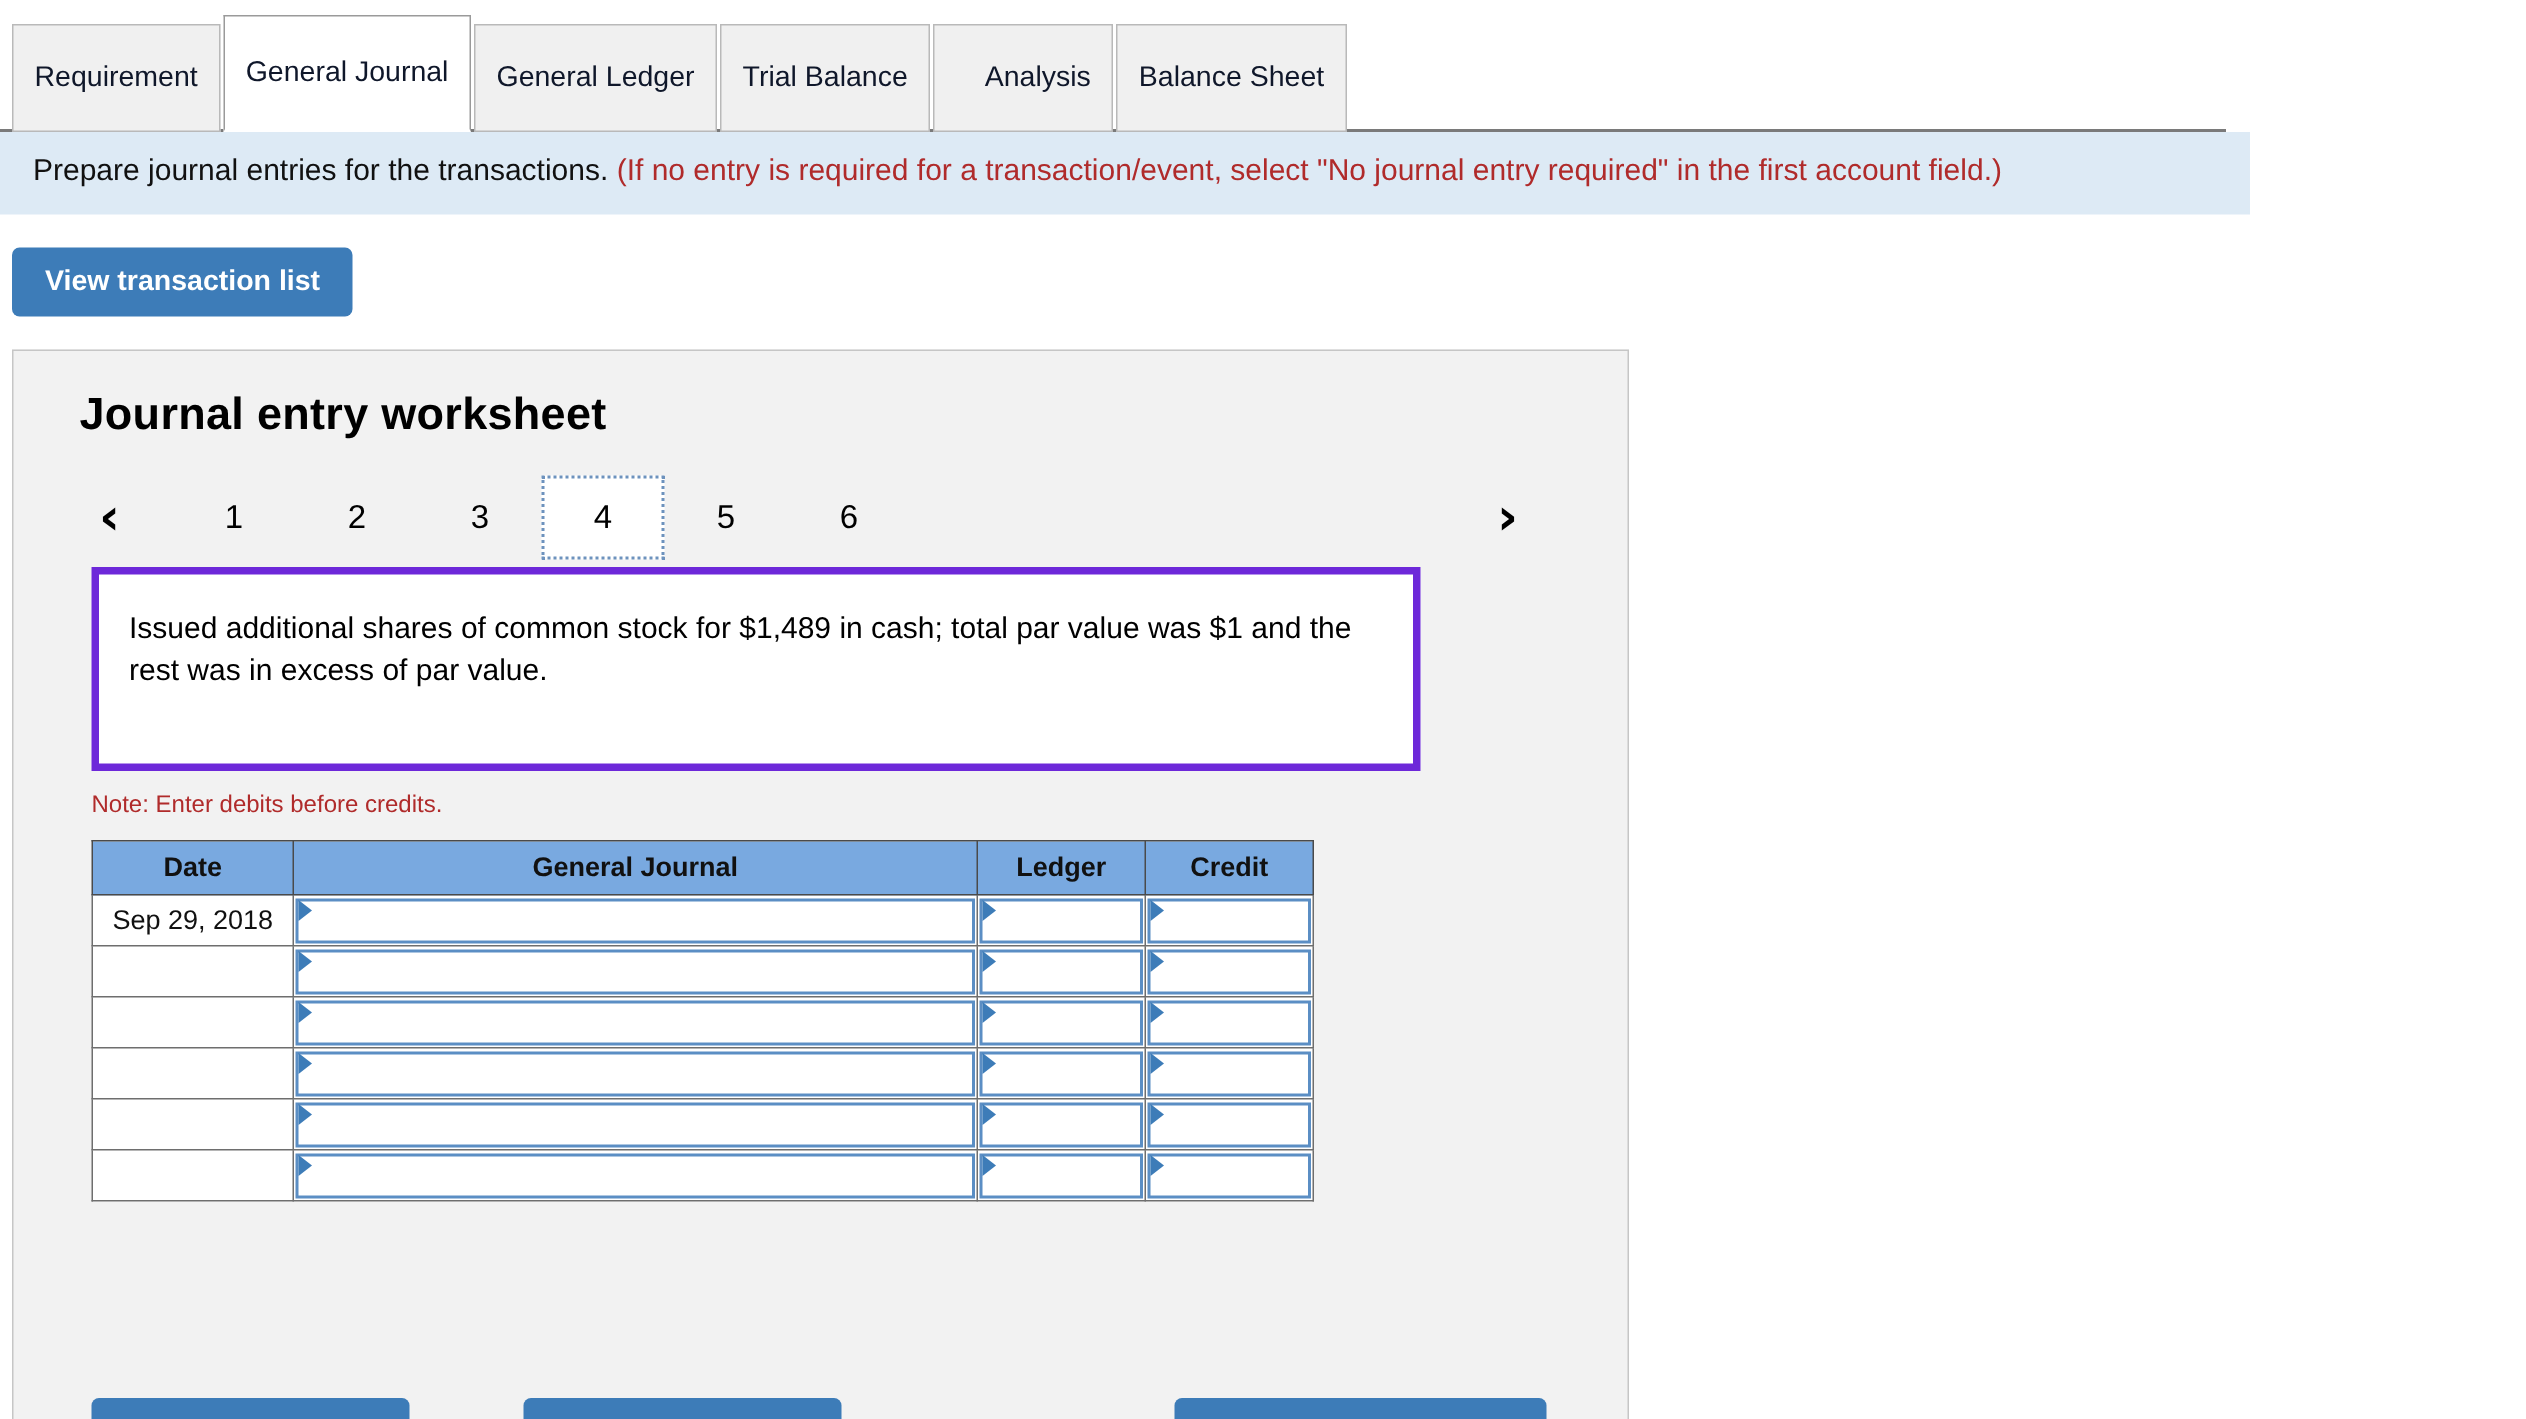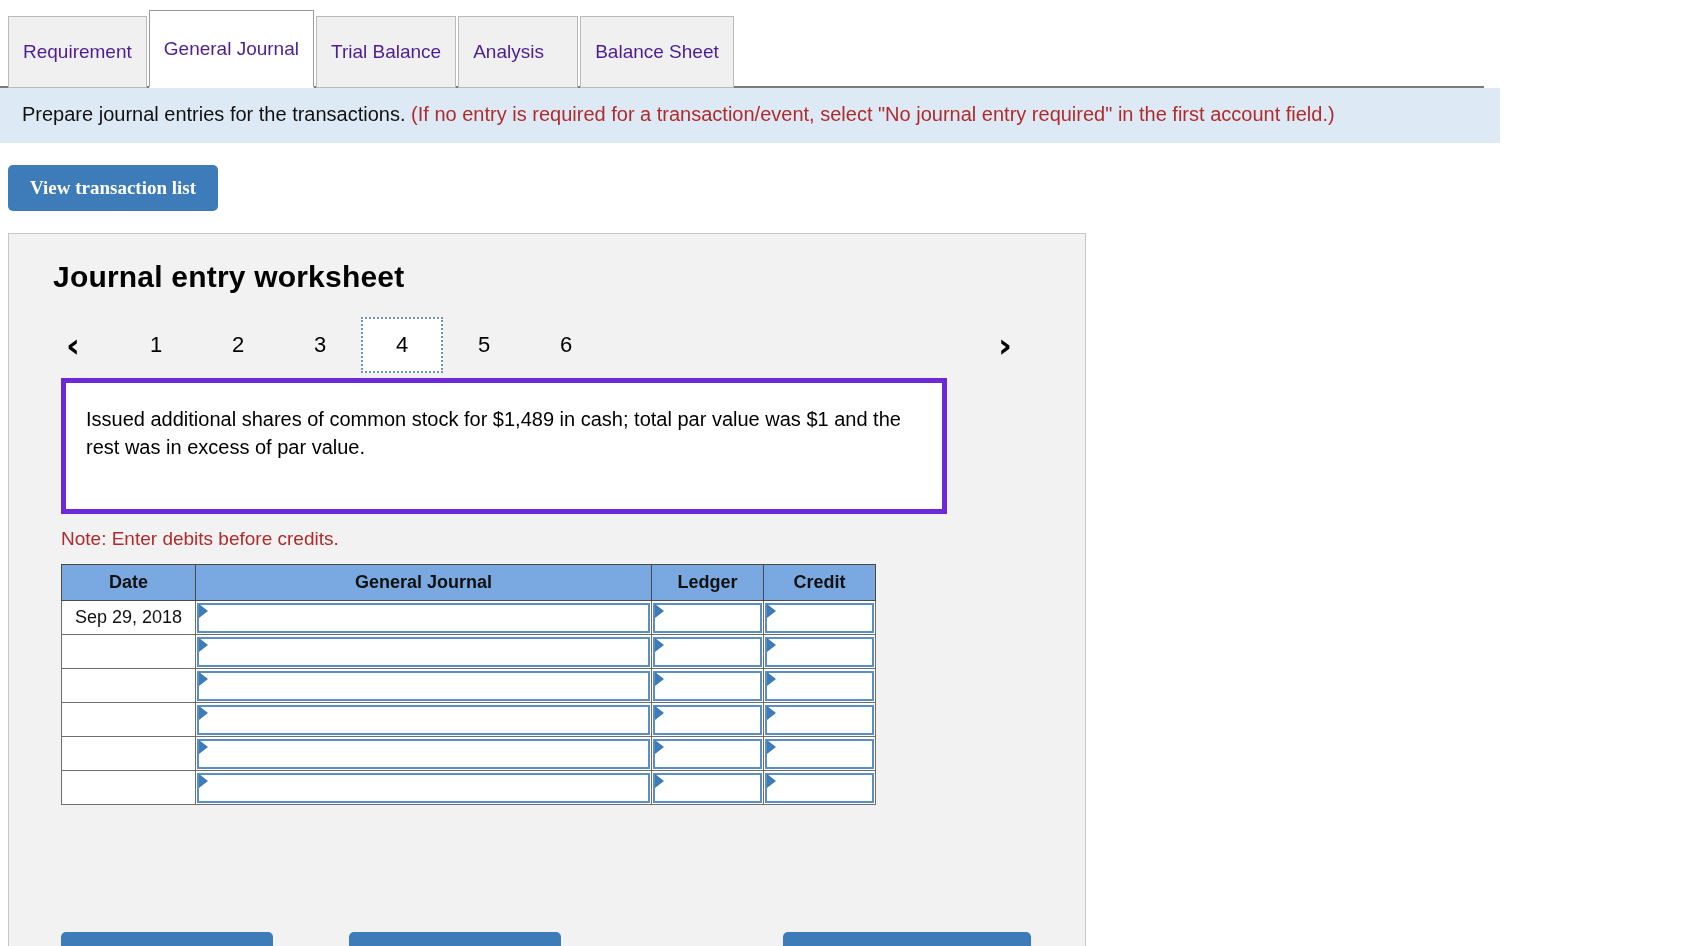--- a/index.html
+++ b/index.html
@@ -27,26 +27,26 @@
     height: 2px;
     background: #7a7a7a;
   }
   .tab {
     min-width: 120px;
     height: 72px;
     border: 1px solid #b9b9b9;
     background: #f0f0f0;
     display: flex;
     align-items: center;
-    justify-content: flex-start;
+    justify-content: flex-end;
     text-align: center;
     font-size: 19px;
     line-height: 1.25;
     padding: 0 14px;
-    color: #4c1d95;
+    color: #0f172a;
     position: relative;
     z-index: 1;
   }
   .tab.active {
     background: #ffffff;
     border-bottom-color: #ffffff;
     height: 78px;
     z-index: 3;
     border-color: #9a9a9a;
     border-bottom: 2px solid #ffffff;
@@ -77,21 +77,20 @@
     cursor: pointer;
     display: inline-flex;
     align-items: center;
     justify-content: center;
   }
 
   #view-transaction-list {
     margin: 22px 17px 0 8px;
     height: 46px;
     padding: 0 22px;
-    font-family: Liberation Serif, serif;
   }
 
   
   .panel {
     margin: 22px 0 0 8px;
     width: 1078px;
     height: 770px;
     background: #f2f2f2;
     border: 1px solid #c6c6c6;
     padding: 26px 0 0 0;
@@ -150,21 +149,21 @@
     background: #ffffff;
     border: 5px solid #6d28d9;
     padding: 22px 20px 0 20px;
     font-size: 20px;
     line-height: 1.42;
   }
 
   .note {
     margin: 14px 0 0 52px;
     color: #b02b2b;
-    font-size: 19px;
+    font-size: 16px;
   }
 
   
   table.journal {
     margin: 14px 0 0 52px;
     border-collapse: collapse;
     width: 814px;
     table-layout: fixed;
   }
   table.journal th {
@@ -229,20 +228,23 @@
 
 
 
 
 <div class="tabbar" id="tab-bar">
     <div class="tab">
       <span class="lbl">Requirement</span>
     </div>
     <div class="tab active">
       <span class="lbl">General Journal</span>
+    </div>
+    <div class="tab">
+      <span class="lbl">General Ledger</span>
     </div>
     <div class="tab">
       <span class="lbl">Trial Balance</span>
     </div>
     <div class="tab">
       <span class="lbl">Analysis</span>
     </div>
     <div class="tab">
       <span class="lbl">Balance Sheet</span>
     </div>

